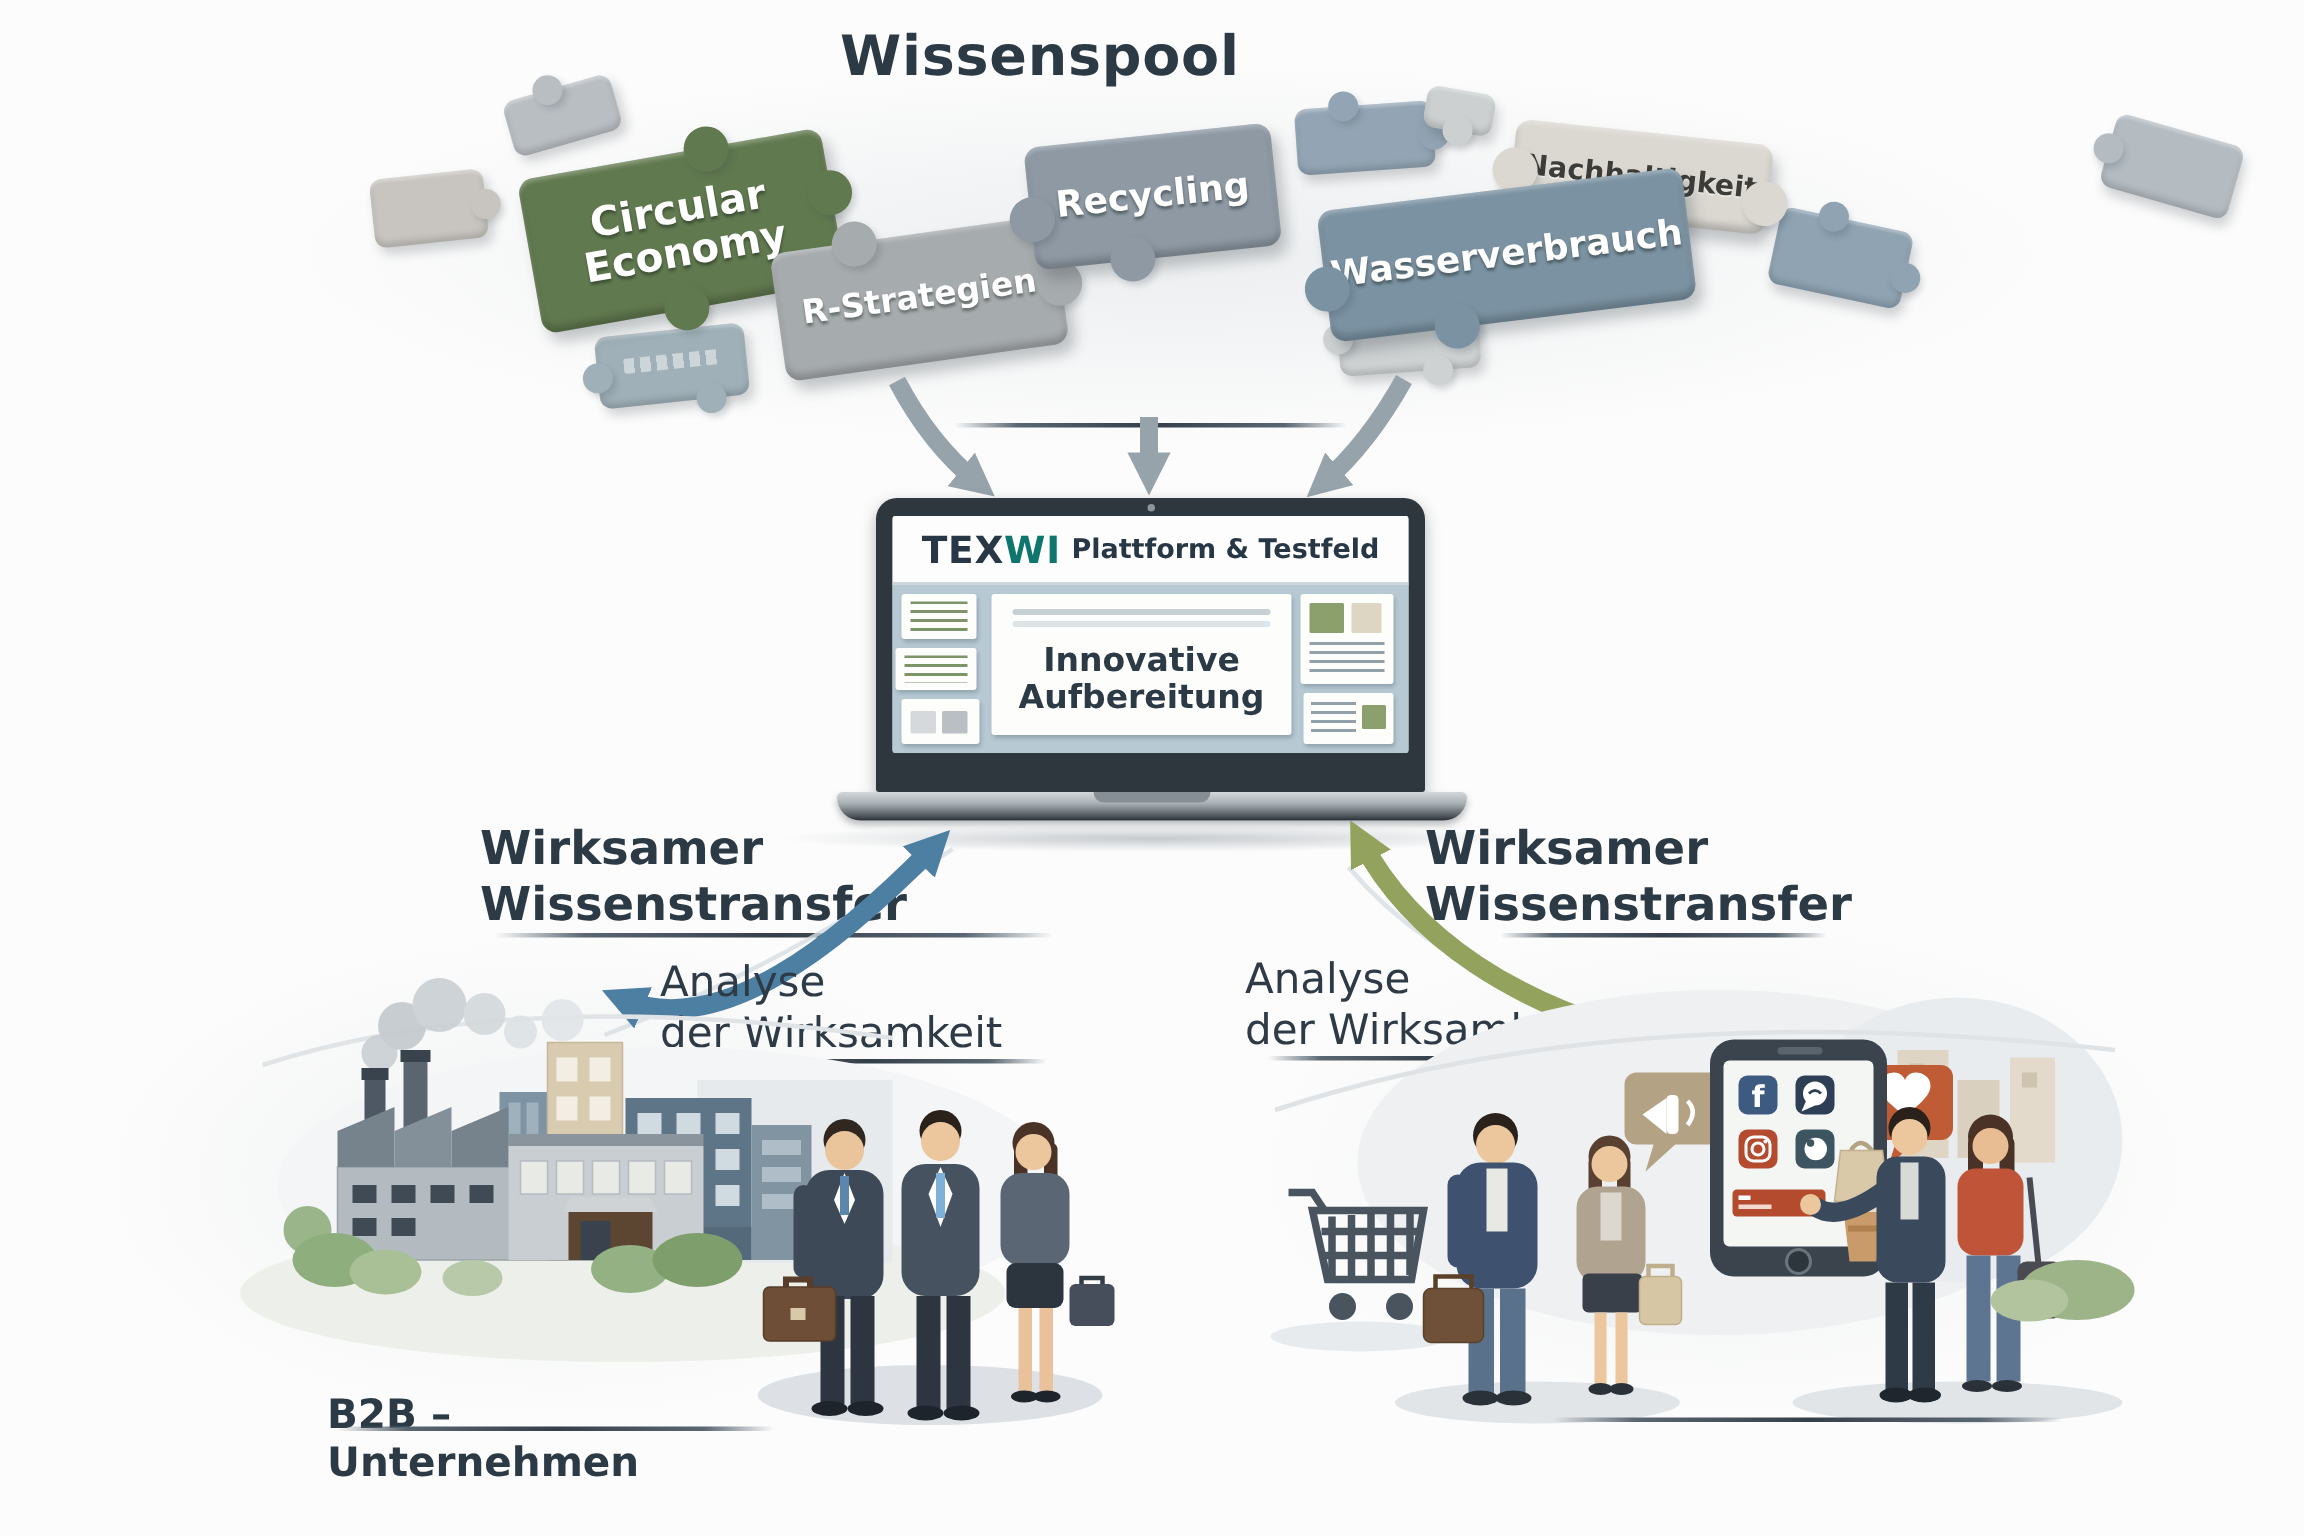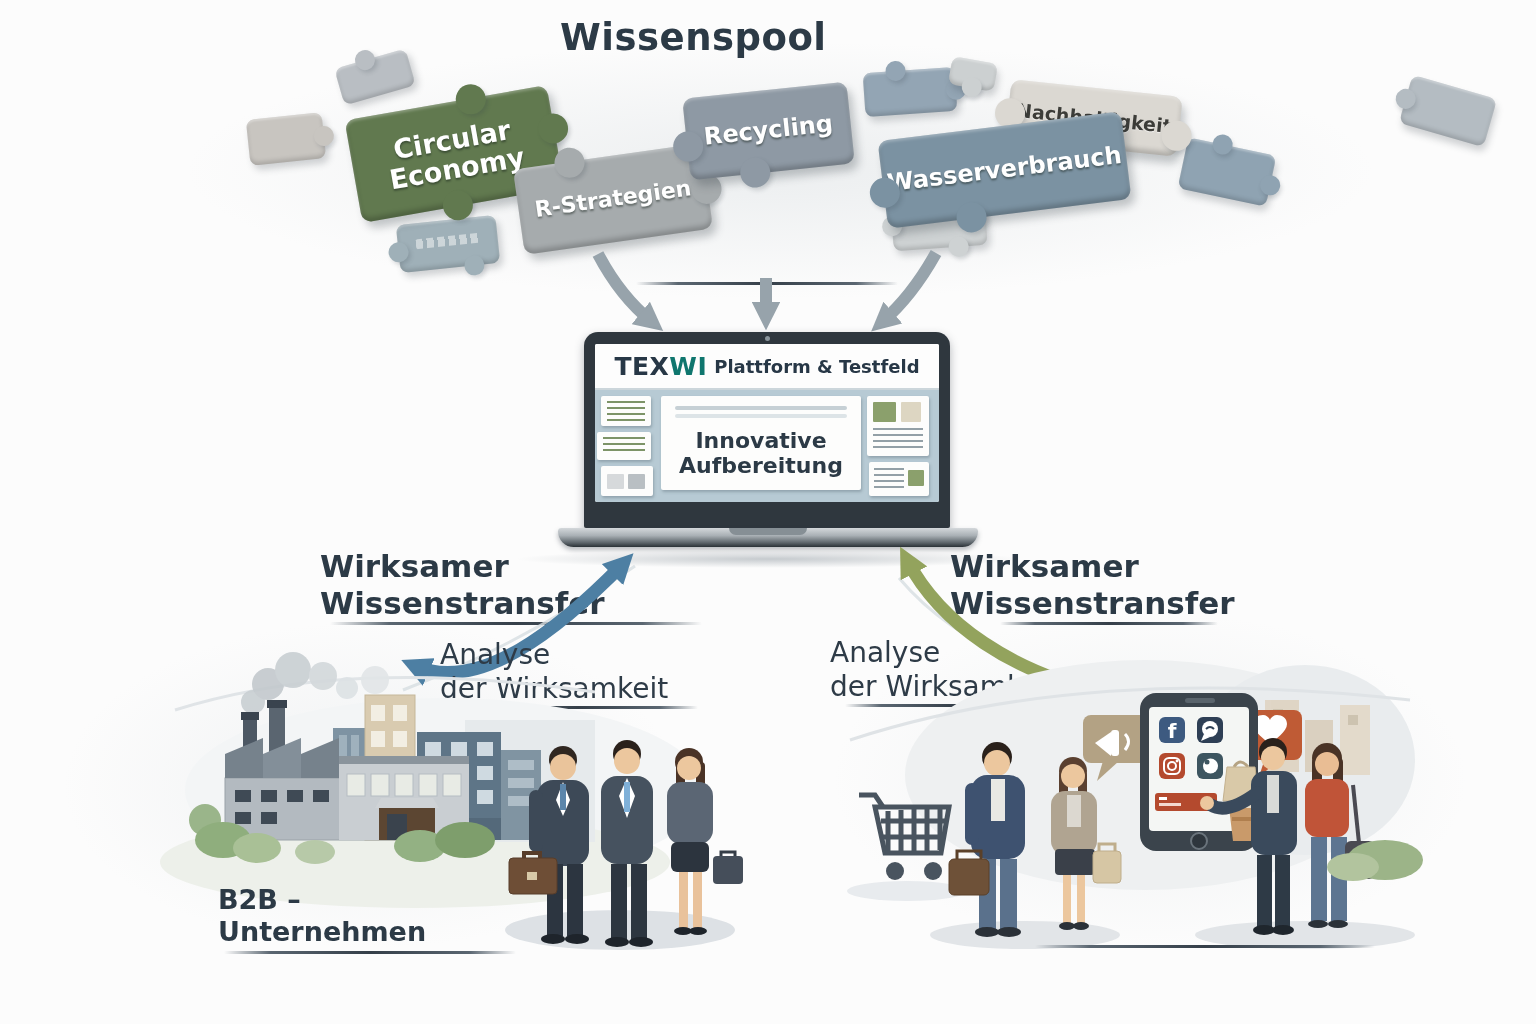--- a/index.html
+++ b/index.html
@@ -506,19 +506,19 @@
       <g>
         <rect x="500" y="196" width="30" height="38" rx="6" fill="#4a4a52"></rect>
       </g>
     </g>
     <g>
       <ellipse cx="540" cy="215" rx="38" ry="20" fill="#9cb488"></ellipse>
         <ellipse cx="508" cy="222" rx="26" ry="14" fill="#b2c49e"></ellipse>
     </g>
   </svg>
 
-  <div class="h caption" style="left:218px;top:884px;width:300px;">
+  <div class="h caption" style="left:218px;top:928px;width:300px;">
     <span class="line">B2B – Unternehmen</span>
   </div>
   <div class="rule" style="left:224px;top:951px;width:292px;z-index:6;"></div>
 
   <div class="rule" style="left:1035px;top:945px;width:340px;z-index:6;"></div>
 </div>
 
 </body></html>

